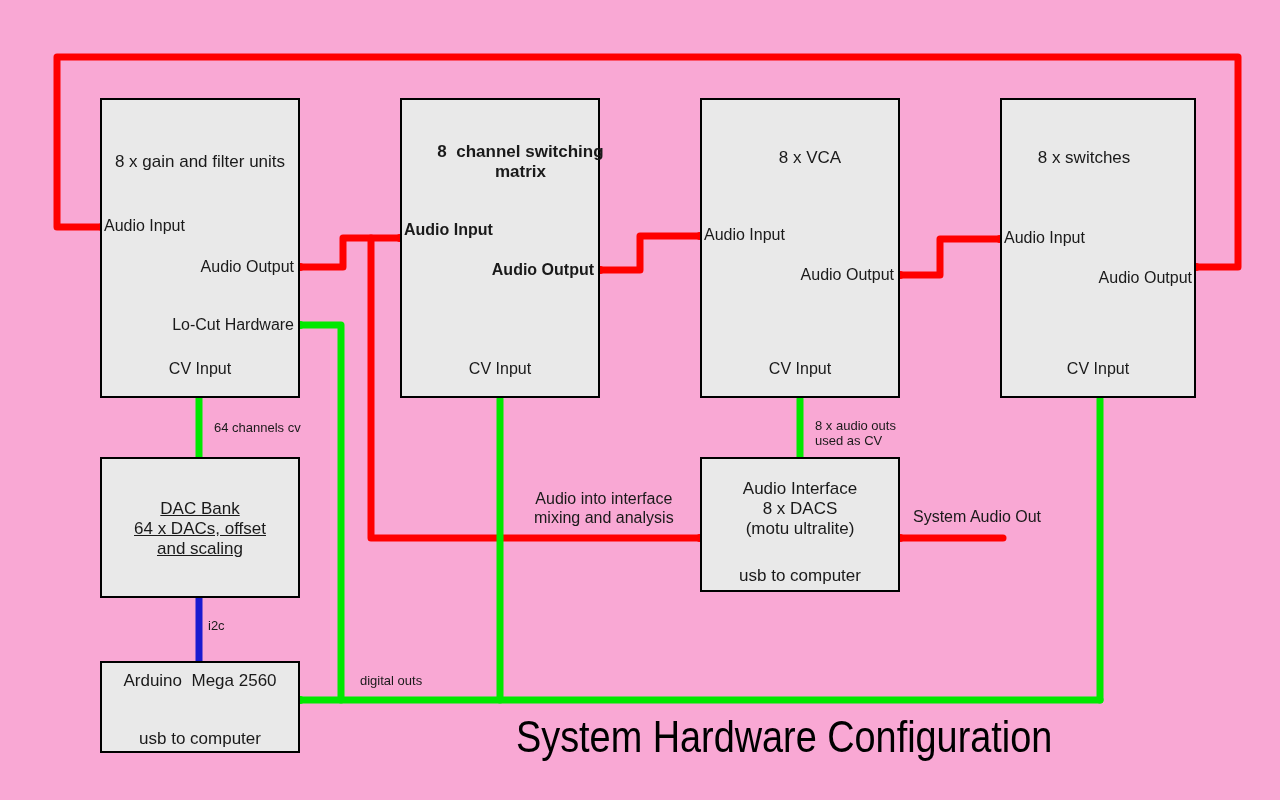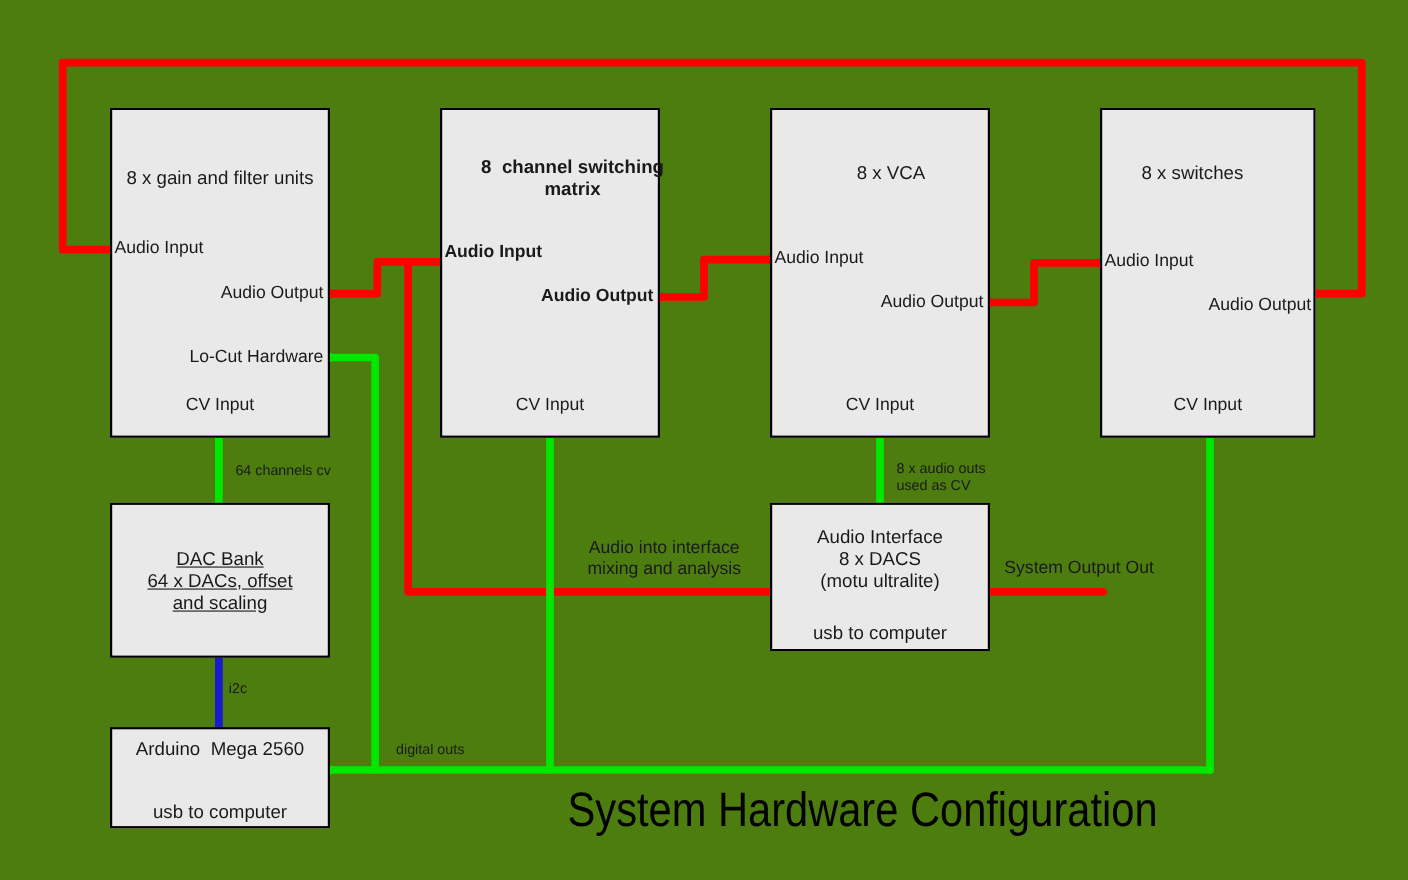--- a/index.html
+++ b/index.html
@@ -4,21 +4,21 @@
 <style>
   html, body {
     margin: 0;
     padding: 0;
     background: #ffffff;
   }
   #canvas {
     position: relative;
     width: 1280px;
     height: 800px;
-    background: #4d7c0f;
+    background: #f9a8d4;
     overflow: hidden;
     font-family: "Liberation Sans", sans-serif;
   }
   svg.wires {
     position: absolute;
     left: 0; top: 0;
     width: 1280px;
     height: 800px;
   }
   .box {
@@ -144,17 +144,17 @@
   <div class="lbl wire-label" style="left:208px; top:618px;">i2c</div>
 
   <div class="lbl wire-label" style="left:360px; top:673px;">digital outs</div>
 
   <div class="lbl wire-label" style="left:815px; top:418px;">8 x audio outs
 used as CV</div>
 
   <div class="lbl wire-label-big" style="left:534px; top:490px; text-align:center;">Audio into interface
 mixing and analysis</div>
 
-  <div class="lbl wire-label-big" style="left:913px; top:508px;">System Output Out</div>
+  <div class="lbl wire-label-big" style="left:913px; top:508px;">System Audio Out</div>
 
   <div class="diagram-title" style="left:516px; top:712px;">System Hardware Configuration</div>
 
 </div>
 
 </body></html>

